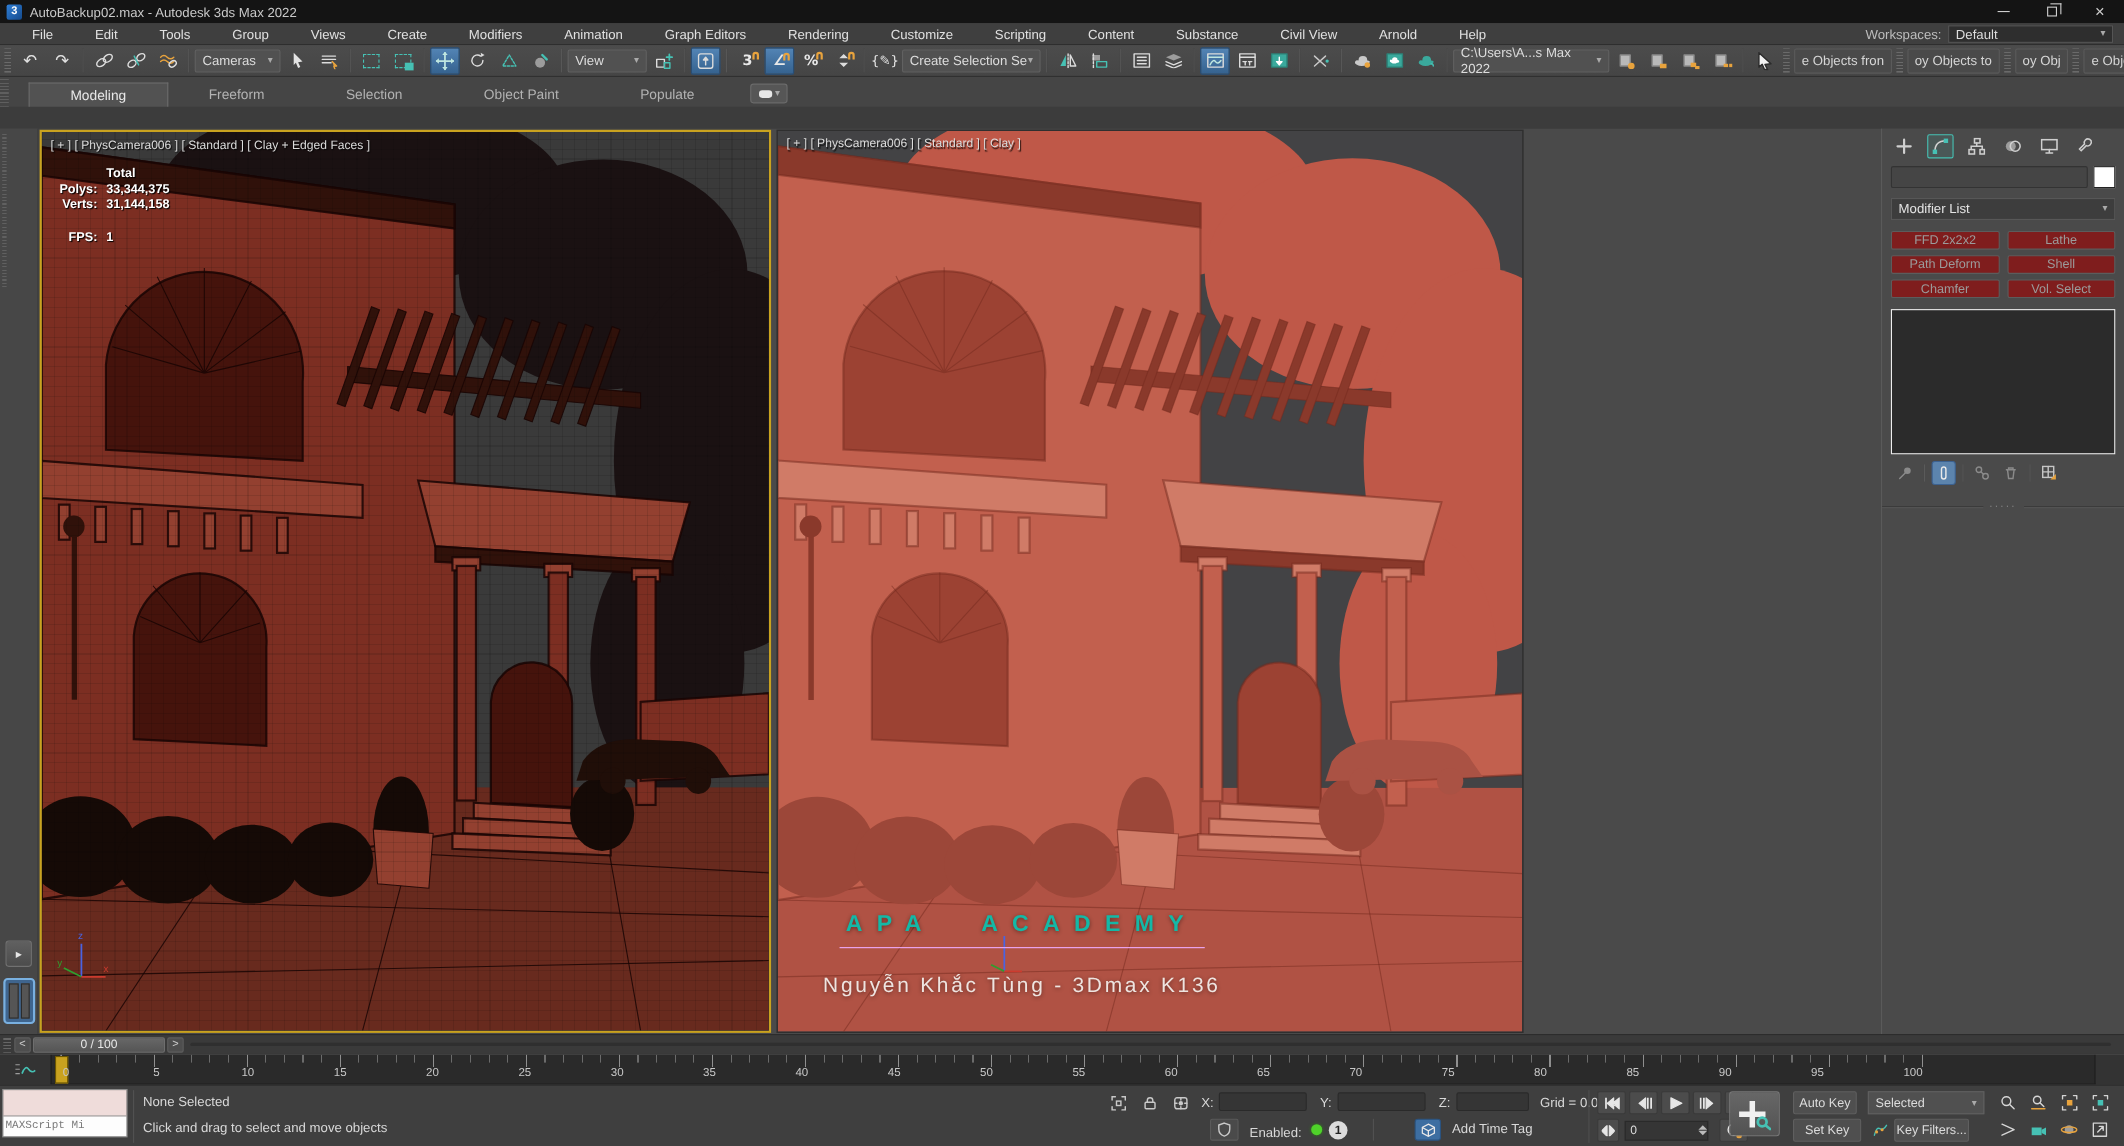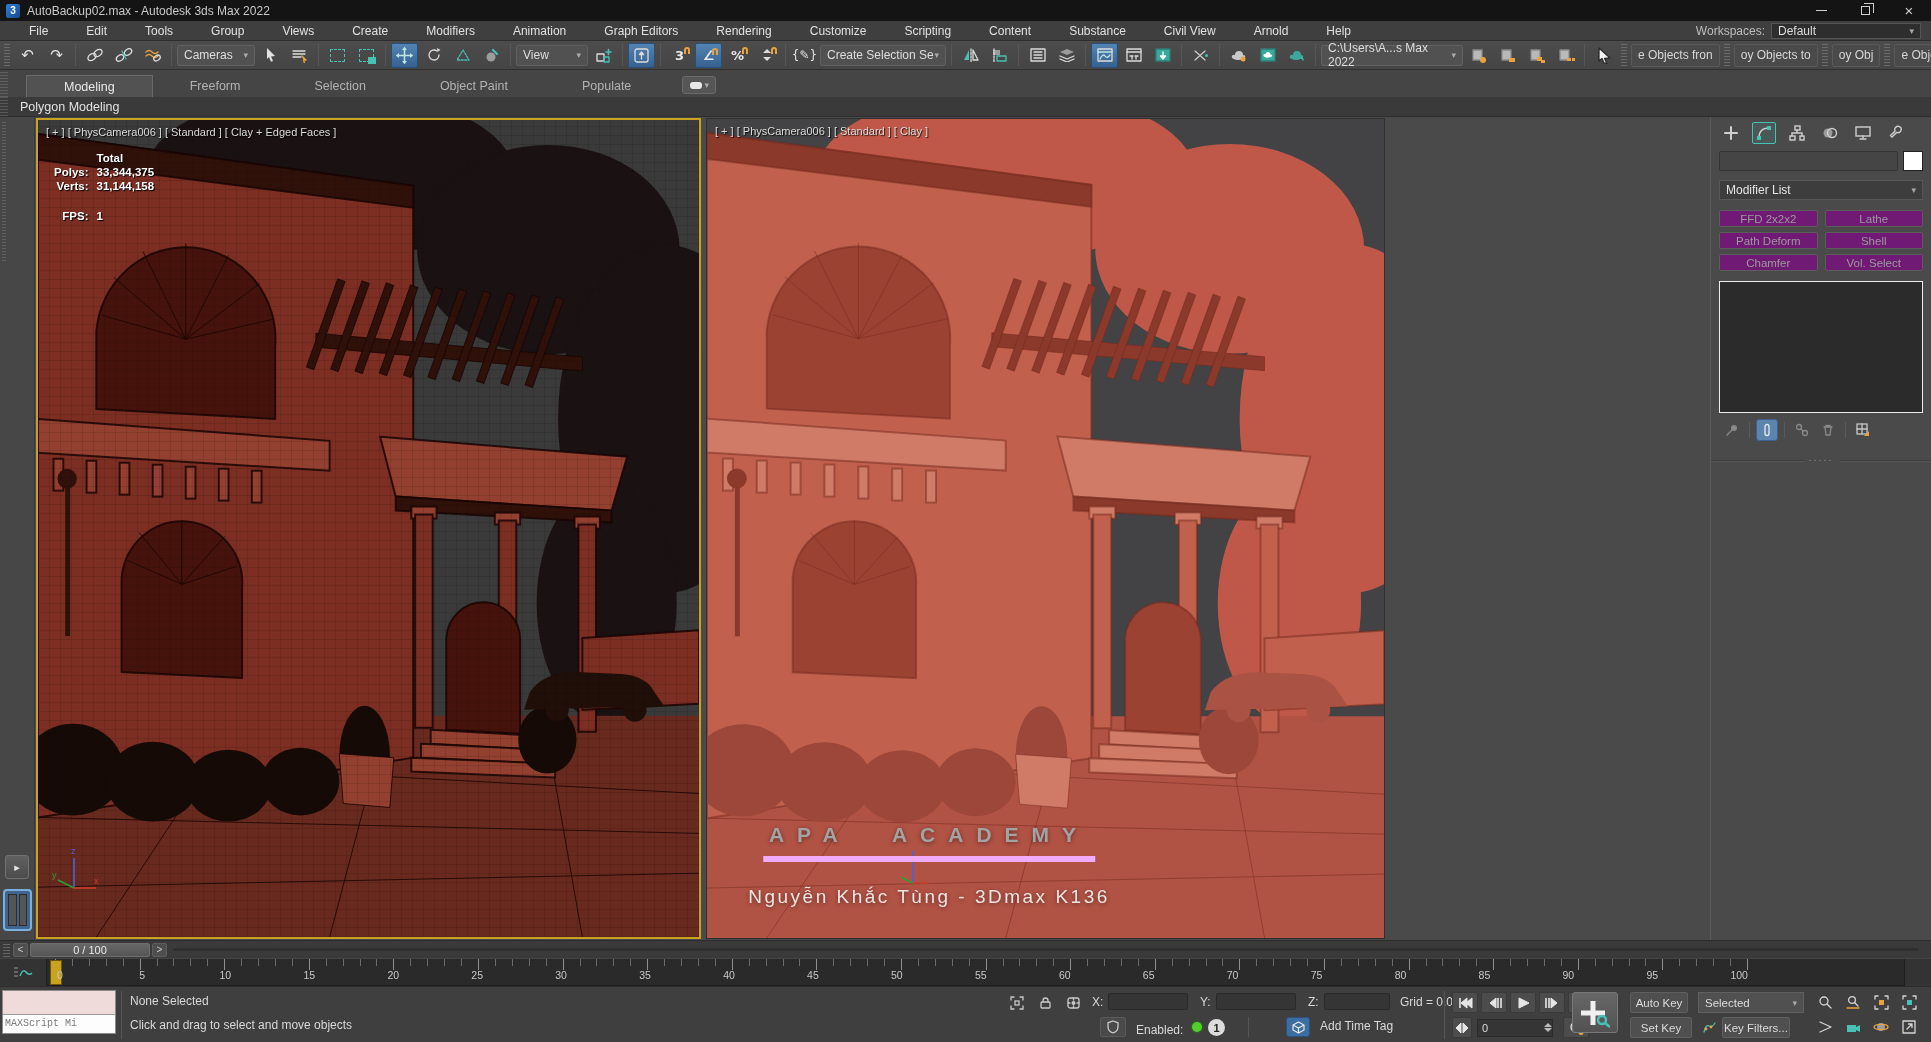--- a/index.html
+++ b/index.html
@@ -68,35 +68,35 @@
 .scene{position:absolute;left:0;top:0;width:100%;height:100%}
 .vp-left{--sky:#3a3a3a;--tree:#1a1112;--wall:#7c2e22;--wall-light:#934030;--dark:#45130c;--edge:rgba(25,5,3,.85);--ground:#682a1e;--bush:#150a06;--beam:#30110a;--car:#200e08}
 .vp-right{--sky:#434345;--tree:#bf5848;--wall:#c2604e;--wall-light:#d07b67;--dark:#9c4233;--edge:rgba(115,42,30,.5);--ground:#b05244;--bush:#9c4739;--beam:#8a392b;--car:#aa5244}
 .wire-overlay{position:absolute;inset:0;pointer-events:none;background-image:repeating-linear-gradient(0deg,rgba(0,0,0,.10) 0 1px,transparent 1px 9px),repeating-linear-gradient(90deg,rgba(0,0,0,.10) 0 1px,transparent 1px 11px);mix-blend-mode:multiply}
 .vp-label{position:absolute;left:8px;top:6px;color:#dcdcdc;font-size:11px;text-shadow:1px 1px 1px rgba(0,0,0,.8)}
 .stats{position:absolute;left:16px;top:32px;display:grid;grid-template-columns:auto auto;column-gap:8px;row-gap:2px;font-size:11.5px;font-weight:bold;color:#fff;text-shadow:1px 1px 1px #000}
 .stats .sl{text-align:right}
 .stats .fps-row{margin-top:16px}
 .tripod{position:absolute}
 .watermark{position:absolute;left:929px;bottom:32px;transform:translateX(-50%);text-align:center;pointer-events:none;z-index:5}
-.wm1{display:inline-block;color:#a3a3a3;font-size:21px;font-weight:bold;letter-spacing:13px;word-spacing:24px;padding:0 6px 9px;border-bottom:6px solid #f0abfc;text-shadow:0 1px 4px rgba(0,0,0,.45);white-space:nowrap}
+.wm1{display:inline-block;color:#14b8a6;font-size:21px;font-weight:bold;letter-spacing:13px;word-spacing:24px;padding:0 6px 9px;border-bottom:1px solid #f0abfc;text-shadow:0 1px 4px rgba(0,0,0,.45);white-space:nowrap}
 .wm2{margin-top:24px;color:#eee4e0;font-size:19px;letter-spacing:2.5px;text-shadow:0 1px 4px rgba(0,0,0,.45);white-space:nowrap}
 
 
 .cmdpanel{position:absolute;right:0;top:0;width:221px;height:100%;background:#4a4a4a;border-left:1px solid #5a5a5a}
 .cp-tabs{display:flex;align-items:center;gap:9px;padding:5px 8px 4px}
 .cp-tab{width:24px;height:22px;display:flex;align-items:center;justify-content:center;border-radius:2px}
 .cp-tab svg{stroke:#cfcfcf;fill:none;stroke-width:1.4;stroke-linecap:round}
 .cp-tab.active{border:1px solid #46c1b4;background:rgba(70,193,180,.12)}
 .cp-name-row{display:flex;gap:5px;padding:3px 8px}
 .cp-name{flex:1;height:20px;background:#454545;border:1px solid #333;border-radius:2px;color:#ddd;padding:0 4px;font-size:12px;outline:none}
 .swatch{width:20px;height:20px;background:#fff;border:1px solid #222}
 .cp-drop{margin:6px 8px 0;height:20px;background:#3d3d3d;border:1px solid #575757;display:flex;align-items:center;justify-content:space-between;padding:0 6px;color:#e4e4e4;font-size:12px}
 .mod-grid{display:grid;grid-template-columns:1fr 1fr;gap:5px 7px;margin:10px 8px 0}
-.mod-btn{height:17px;background:#701a75;border:1px solid #5c5c5c;border-radius:2px;color:#9b9b9b;font-size:11.5px;display:flex;align-items:center;justify-content:center;white-space:nowrap}
+.mod-btn{height:17px;background:#7f1d1d;border:1px solid #5c5c5c;border-radius:2px;color:#9b9b9b;font-size:11.5px;display:flex;align-items:center;justify-content:center;white-space:nowrap}
 .stack-box{margin:10px 8px 0;height:132px;background:#2b2b2b;border:1px solid #ededed}
 .stack-tools{display:flex;align-items:center;gap:4px;padding:6px 10px 0}
 .stk{width:22px;height:22px;display:flex;align-items:center;justify-content:center;border-radius:3px}
 .stk svg{stroke:#c6c6c6;fill:none;stroke-width:1.3;stroke-linecap:round}
 .stk.on{background:#5c84ad;border:1px solid #3c6291}
 .stk.dim svg{stroke:#8a8a8a}
 .stk-sep{width:1px;height:16px;background:#3a3a3a;border-right:1px solid #5a5a5a;margin:0 2px}
 .cp-splitter{margin-top:14px;display:flex;align-items:center;color:#9a9a9a;font-size:9px}
 .cp-splitter:before,.cp-splitter:after{content:"";flex:1;height:1px;background:#3b3b3b;box-shadow:0 1px 0 #585858}
 .cp-splitter span{padding:0 6px;letter-spacing:2px}
@@ -547,24 +547,20 @@
         <div class="rtab">Selection</div>
         <div class="rtab">Object Paint</div>
         <div class="rtab">Populate</div>
       </div>
     <div class="ribbon-min">
         <span class="pill"></span>
         <span class="caret">▾</span>
       </div>
   </div>
 
-  <div class="polybar">
-    <div class="polybar-grip"></div>
-    <span class="polybar-label">Polygon Modeling</span>
-  </div>
 
   <div class="workarea">
     <div class="left-strip">
       <div class="grip-v"></div>
       <div class="strip-btn" style="top:738px">
           <span>▸</span>
         </div>
       <div class="layout-btn" style="top:772px">
           <div class="pane"></div>
           <div class="pane"></div>

